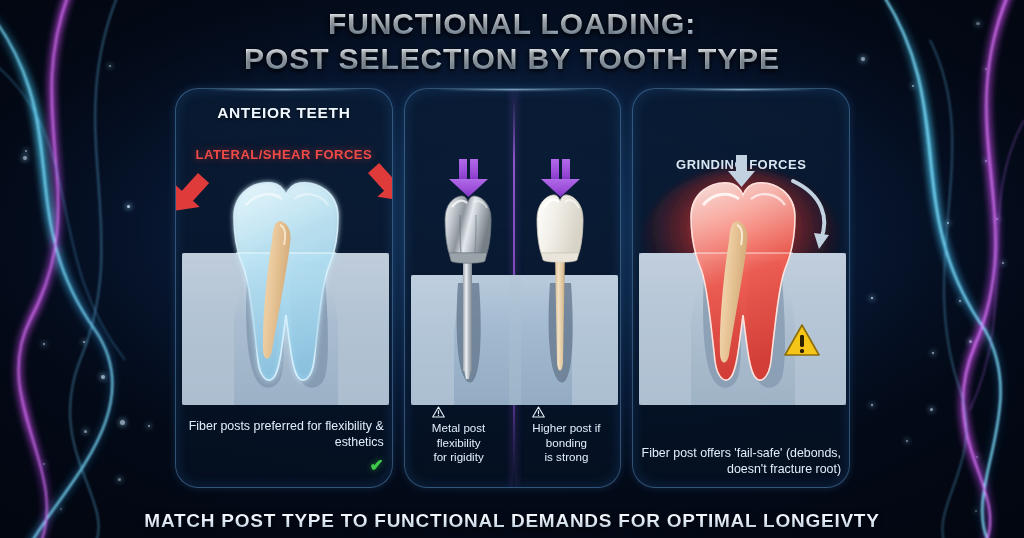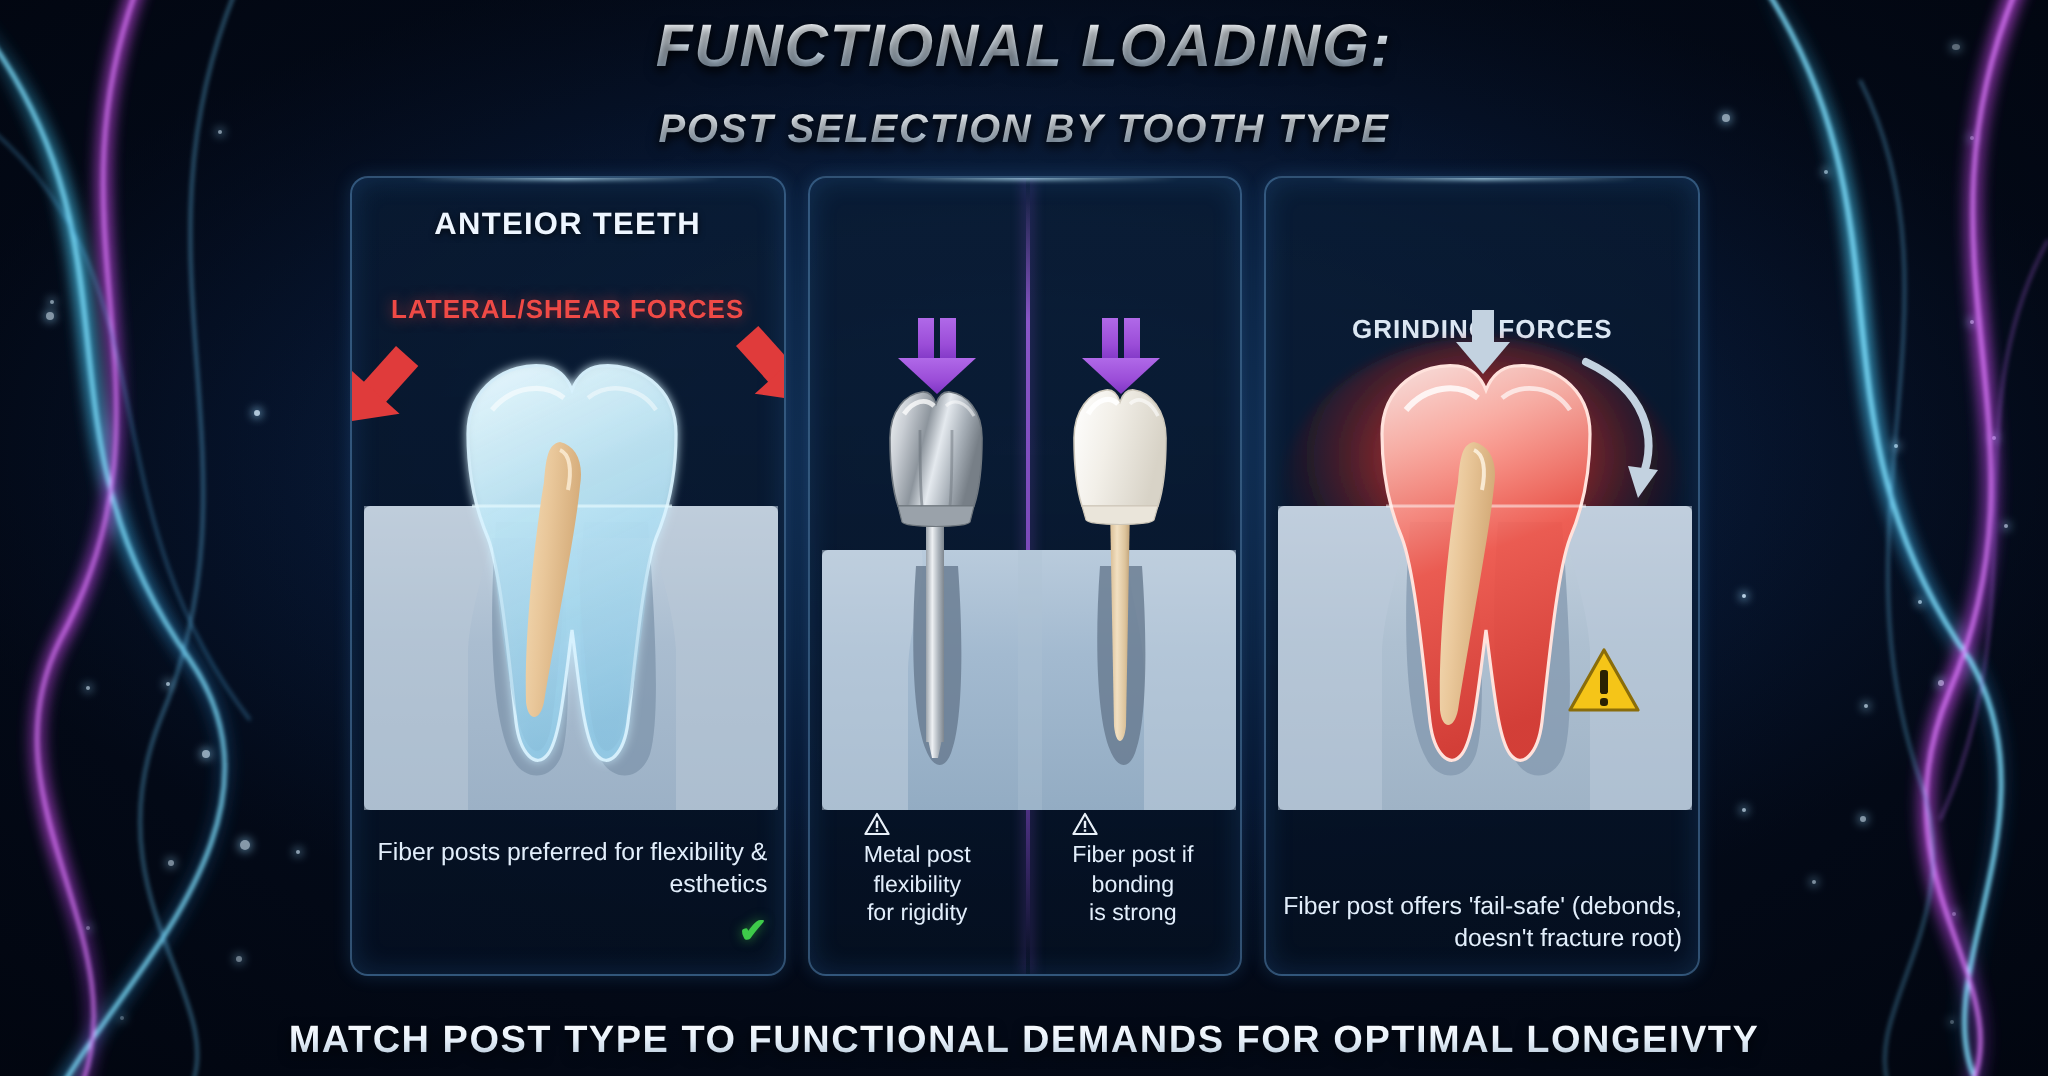--- a/index.html
+++ b/index.html
@@ -27,29 +27,28 @@
          box-shadow:0 0 5px 1px rgba(150,215,255,.85); }
 
   
   .title-wrap{ position:absolute; top:7px; left:0; width:1024px; text-align:center; z-index:6; }
   .title-line{
     font-weight:bold; letter-spacing:.9px; line-height:1.16;
     background:linear-gradient(180deg,#ffffff 0%,#e8f2fb 38%,#9fb4c8 78%,#cfdcea 100%);
     -webkit-background-clip:text; background-clip:text; color:transparent;
     text-shadow:0 2px 5px rgba(0,0,0,.55);
     filter:drop-shadow(0 1px 2px rgba(0,0,0,.6));
-    font-style:italic;
   }
   .title-1{ font-size:30px; }
-  .title-2{ font-size:20px;margin-top:12px; }
+  .title-2{ font-size:30px; }
 
   
   .panels{ position:absolute; top:88px; left:175px; width:675px; height:400px; display:flex; gap:11px; z-index:5; }
   .panel{
-    position:relative; flex:1; border-radius:9px; overflow:hidden;
+    position:relative; flex:1; border-radius:23px; overflow:hidden;
     background:linear-gradient(180deg, rgba(10,28,52,.80) 0%, rgba(7,21,42,.86) 55%, rgba(5,16,33,.9) 100%);
     border:1px solid rgba(120,190,250,.38);
     box-shadow:0 0 14px rgba(60,140,220,.20) inset, 0 0 9px rgba(70,150,230,.20);
   }
   .panel::before{ 
     content:""; position:absolute; top:-2px; left:14%; width:72%; height:3px;
     background:linear-gradient(90deg, rgba(130,205,255,0), rgba(190,235,255,.95), rgba(130,205,255,0));
     filter:blur(1.2px);
   }
   .p-head{ position:absolute; top:14px; left:0; width:100%; text-align:center; color:#eef6ff;
@@ -375,21 +374,21 @@
           <span class="hd">flexibility</span>
           <span class="hd">for rigidity</span>
         </div>
         <div class="subcap" style="padding-bottom:14px">
           <span class="warnline">
             <svg class="warn-tri" width="13" height="12" viewBox="0 0 13 12">
               <polygon points="6.5,1 12.3,11 0.7,11" fill="none" stroke="#e8f0f8" stroke-width="1.1" stroke-linejoin="round"></polygon>
               <rect x="5.9" y="4.4" width="1.2" height="3.6" fill="#e8f0f8"></rect>
               <rect x="5.9" y="8.7" width="1.2" height="1.2" fill="#e8f0f8"></rect>
             </svg>
-            <span>Fiber post if</span>
+            <span>Higher post if</span>
           </span>
           <span class="hd">bonding</span>
           <span class="hd">is strong</span>
         </div>
       </div>
     </div>
 
     <div class="panel">
       <div class="p-sub grey">GRINDING FORCES</div>
 

